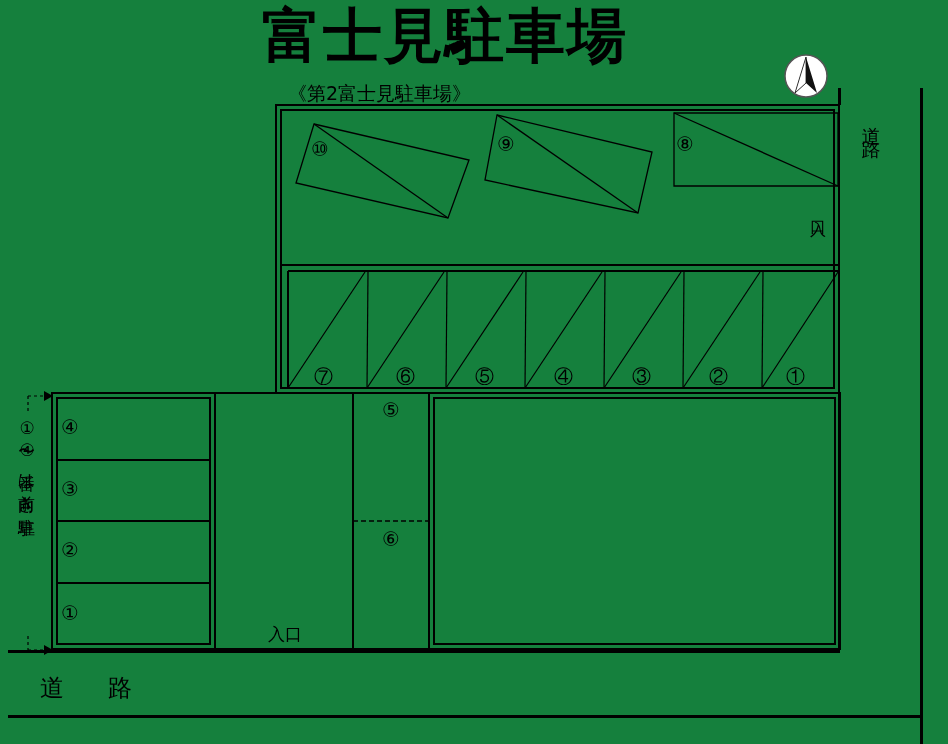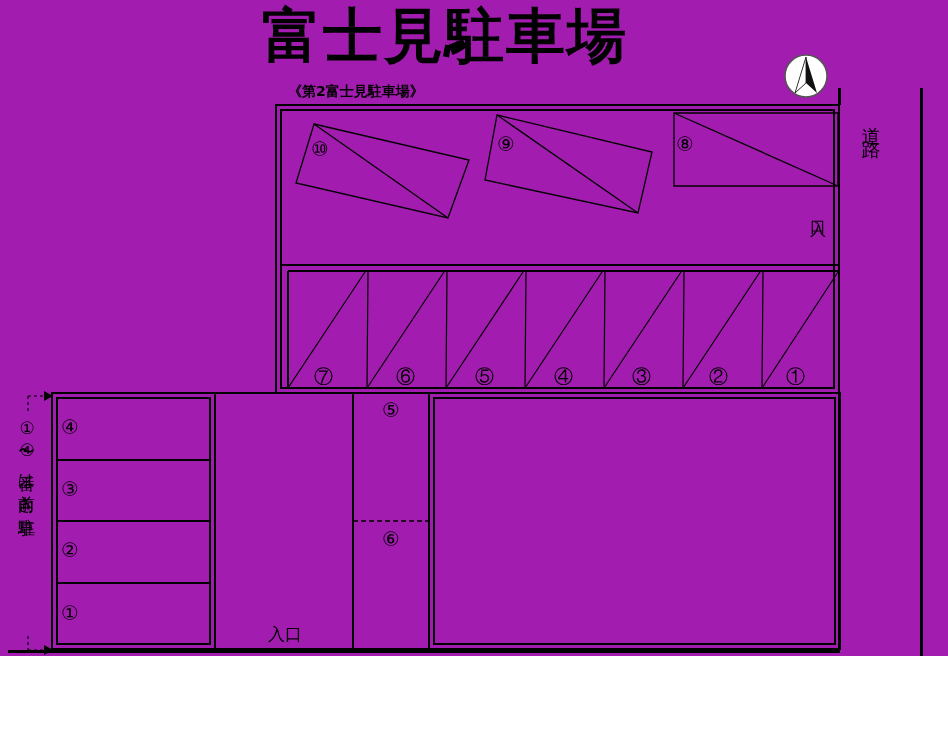--- a/index.html
+++ b/index.html
@@ -8,22 +8,22 @@
     padding: 0;
     background: #ffffff;
   }
   body {
     font-family: "Liberation Serif", "DejaVu Serif", serif;
     color: #000000;
   }
   #canvas {
     position: relative;
     width: 948px;
-    height: 656px;
-    background: #a21caf;
+    height: 744px;
+    background: #15803d;
     overflow: hidden;
   }
   #svg-root {
     position: absolute;
     left: 0;
     top: 0;
     width: 948px;
     height: 744px;
   }
   .lbl {
@@ -36,22 +36,22 @@
   .title {
     left: 262px;
     top: 6px;
     font-size: 59px;
     font-weight: 700;
     letter-spacing: 2px;
     font-family: "DejaVu Sans", "Liberation Sans", sans-serif;
   }
   
   .section-heading {
-    font-size: 14px;
-    font-weight: 700;
+    font-size: 19px;
+    font-weight: 400;
     font-family: "DejaVu Sans", "Liberation Sans", sans-serif;
   }
   .heading-lot2 { left: 288px; top: 84px; }
   .heading-lot1 { left: 58px;  top: 368px; }
 
   
   .stall-num {
     font-size: 20px;
     font-family: "DejaVu Sans", "Liberation Sans", sans-serif;
     line-height: 1;
@@ -60,23 +60,23 @@
 
   
   .road-vert {
     font-size: 19px;
     writing-mode: vertical-rl;
     text-orientation: upright;
     letter-spacing: 13px;
     font-family: "DejaVu Sans", "Liberation Sans", sans-serif;
   }
   .road-horiz {
-    font-size: 20px;
+    font-size: 24px;
     letter-spacing: 10px;
-    font-family: Liberation Mono, monospace;
+    font-family: Liberation Sans, sans-serif;
   }
   
   .entrance-vert {
     font-size: 16px;
     writing-mode: vertical-rl;
     text-orientation: upright;
     letter-spacing: 1px;
     font-family: "DejaVu Sans", "Liberation Sans", sans-serif;
   }
   .entrance-horiz {

